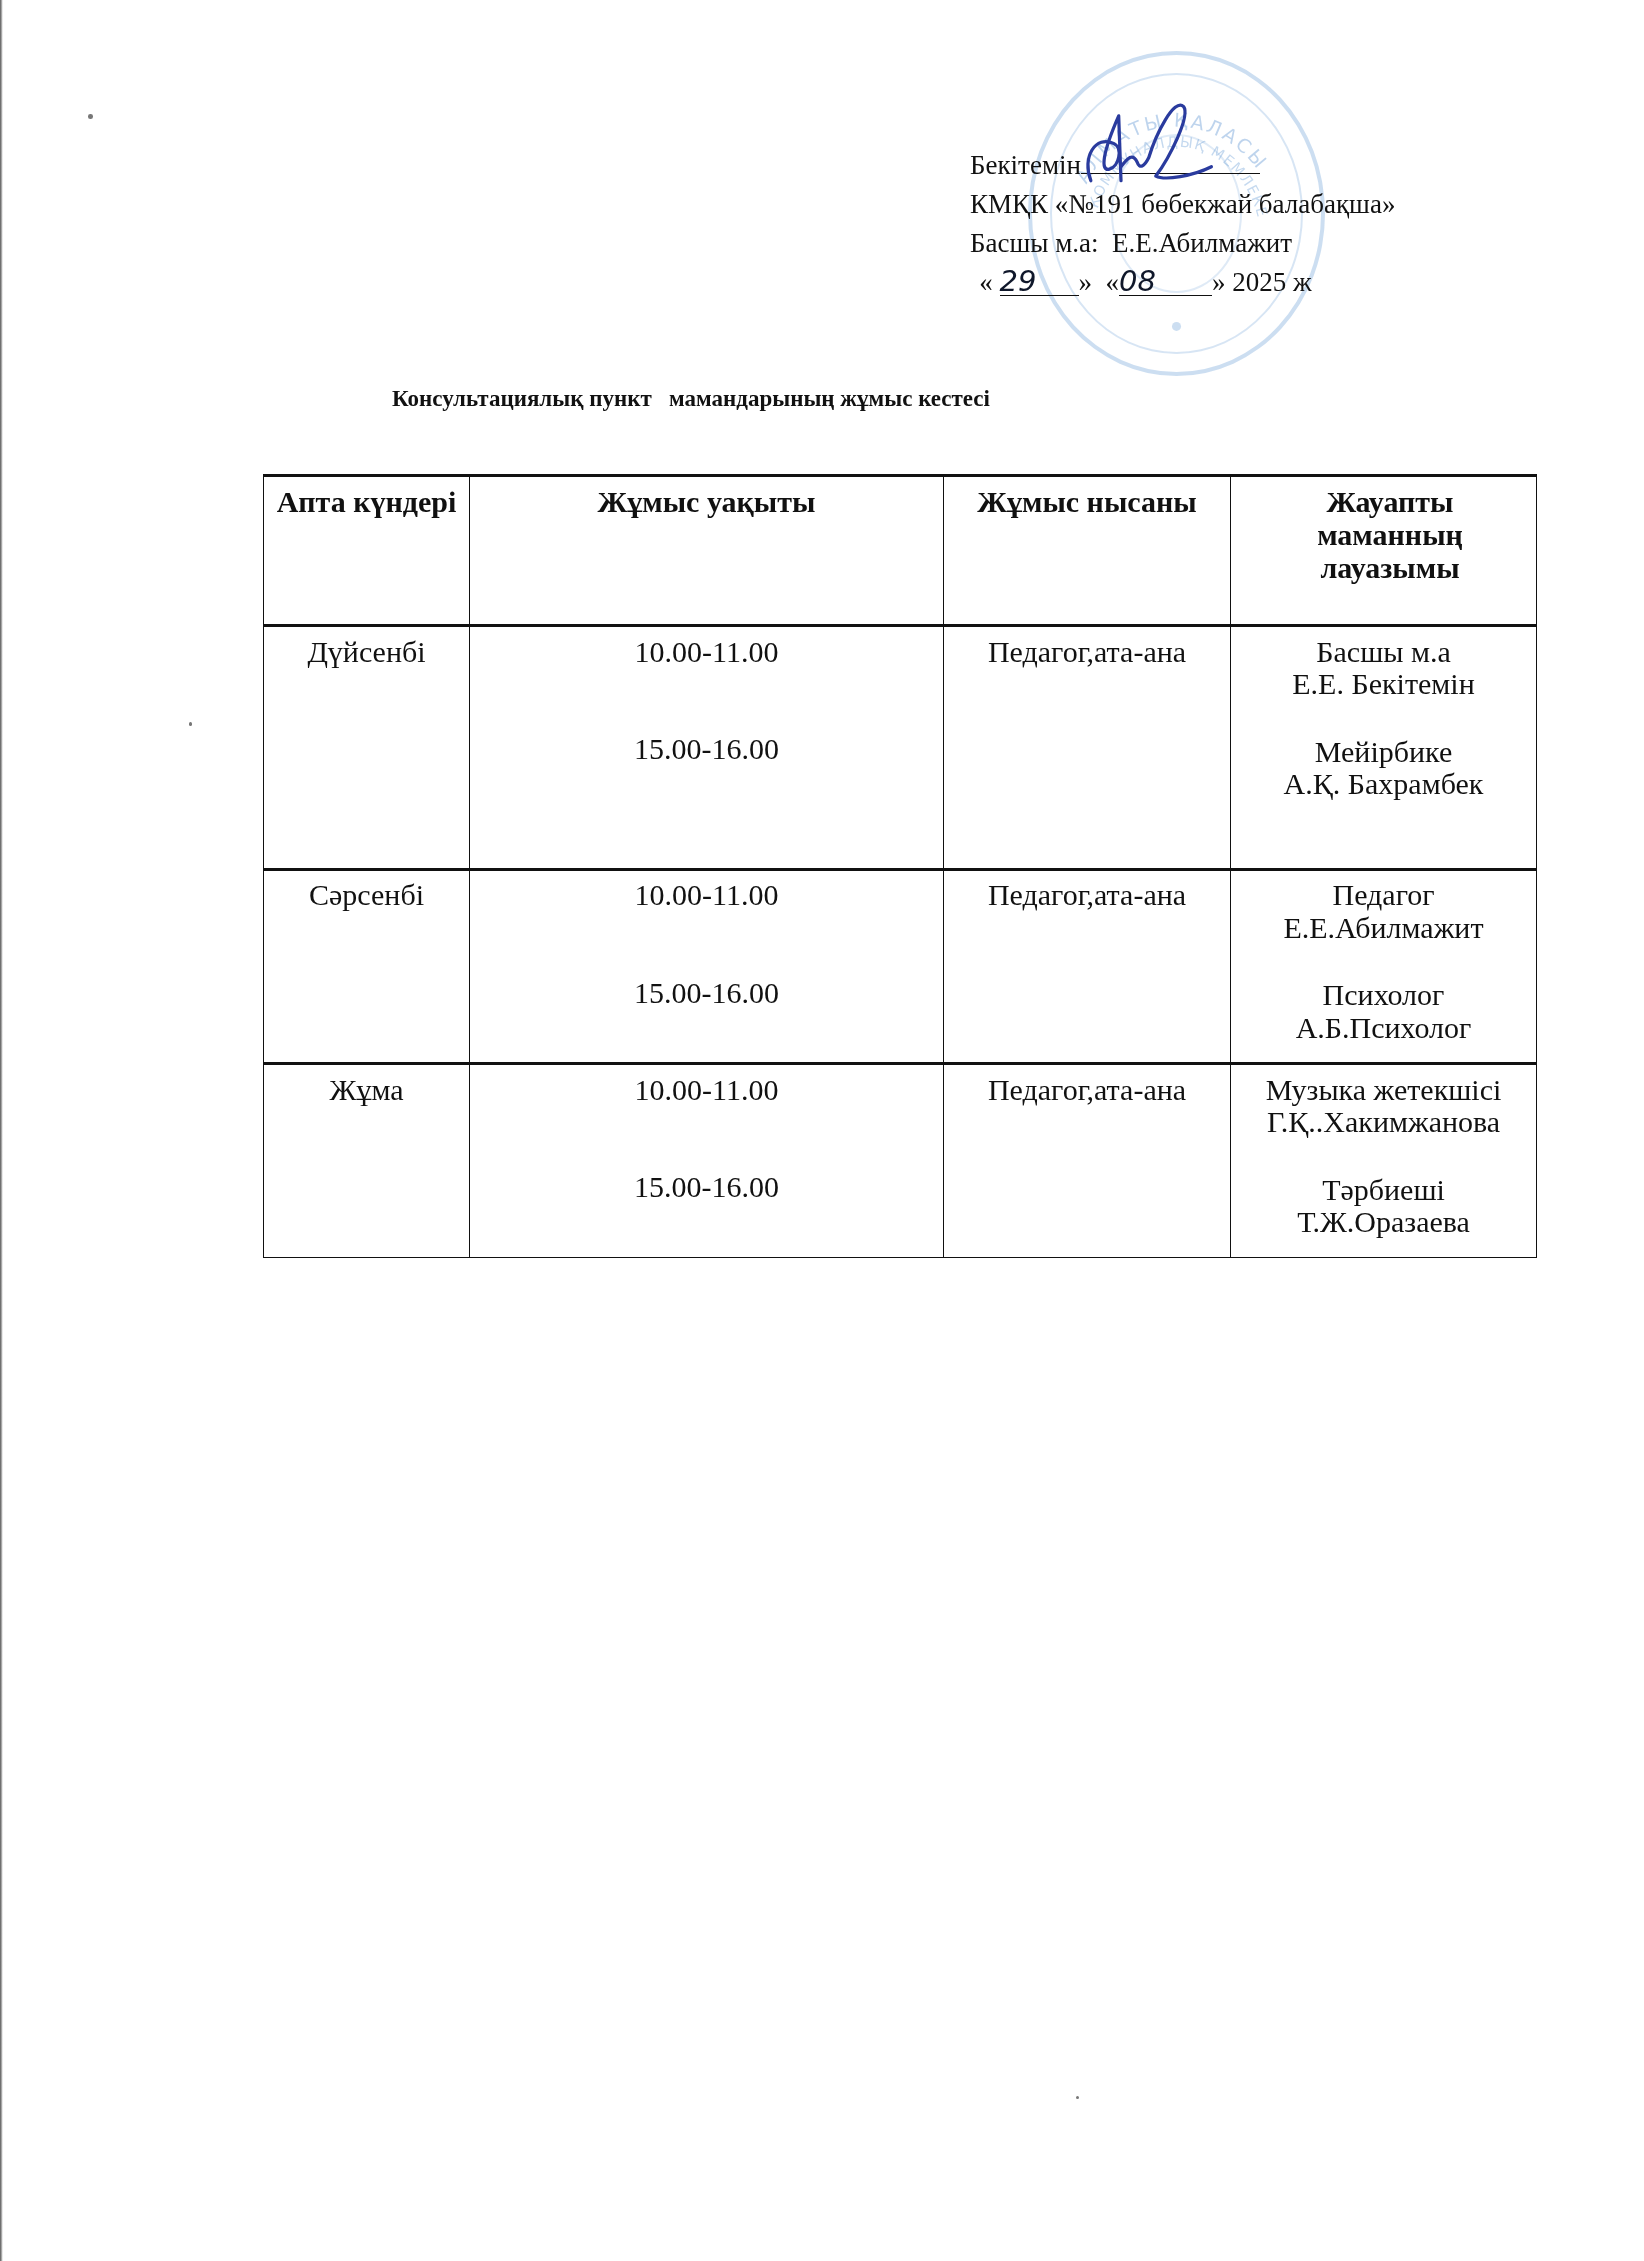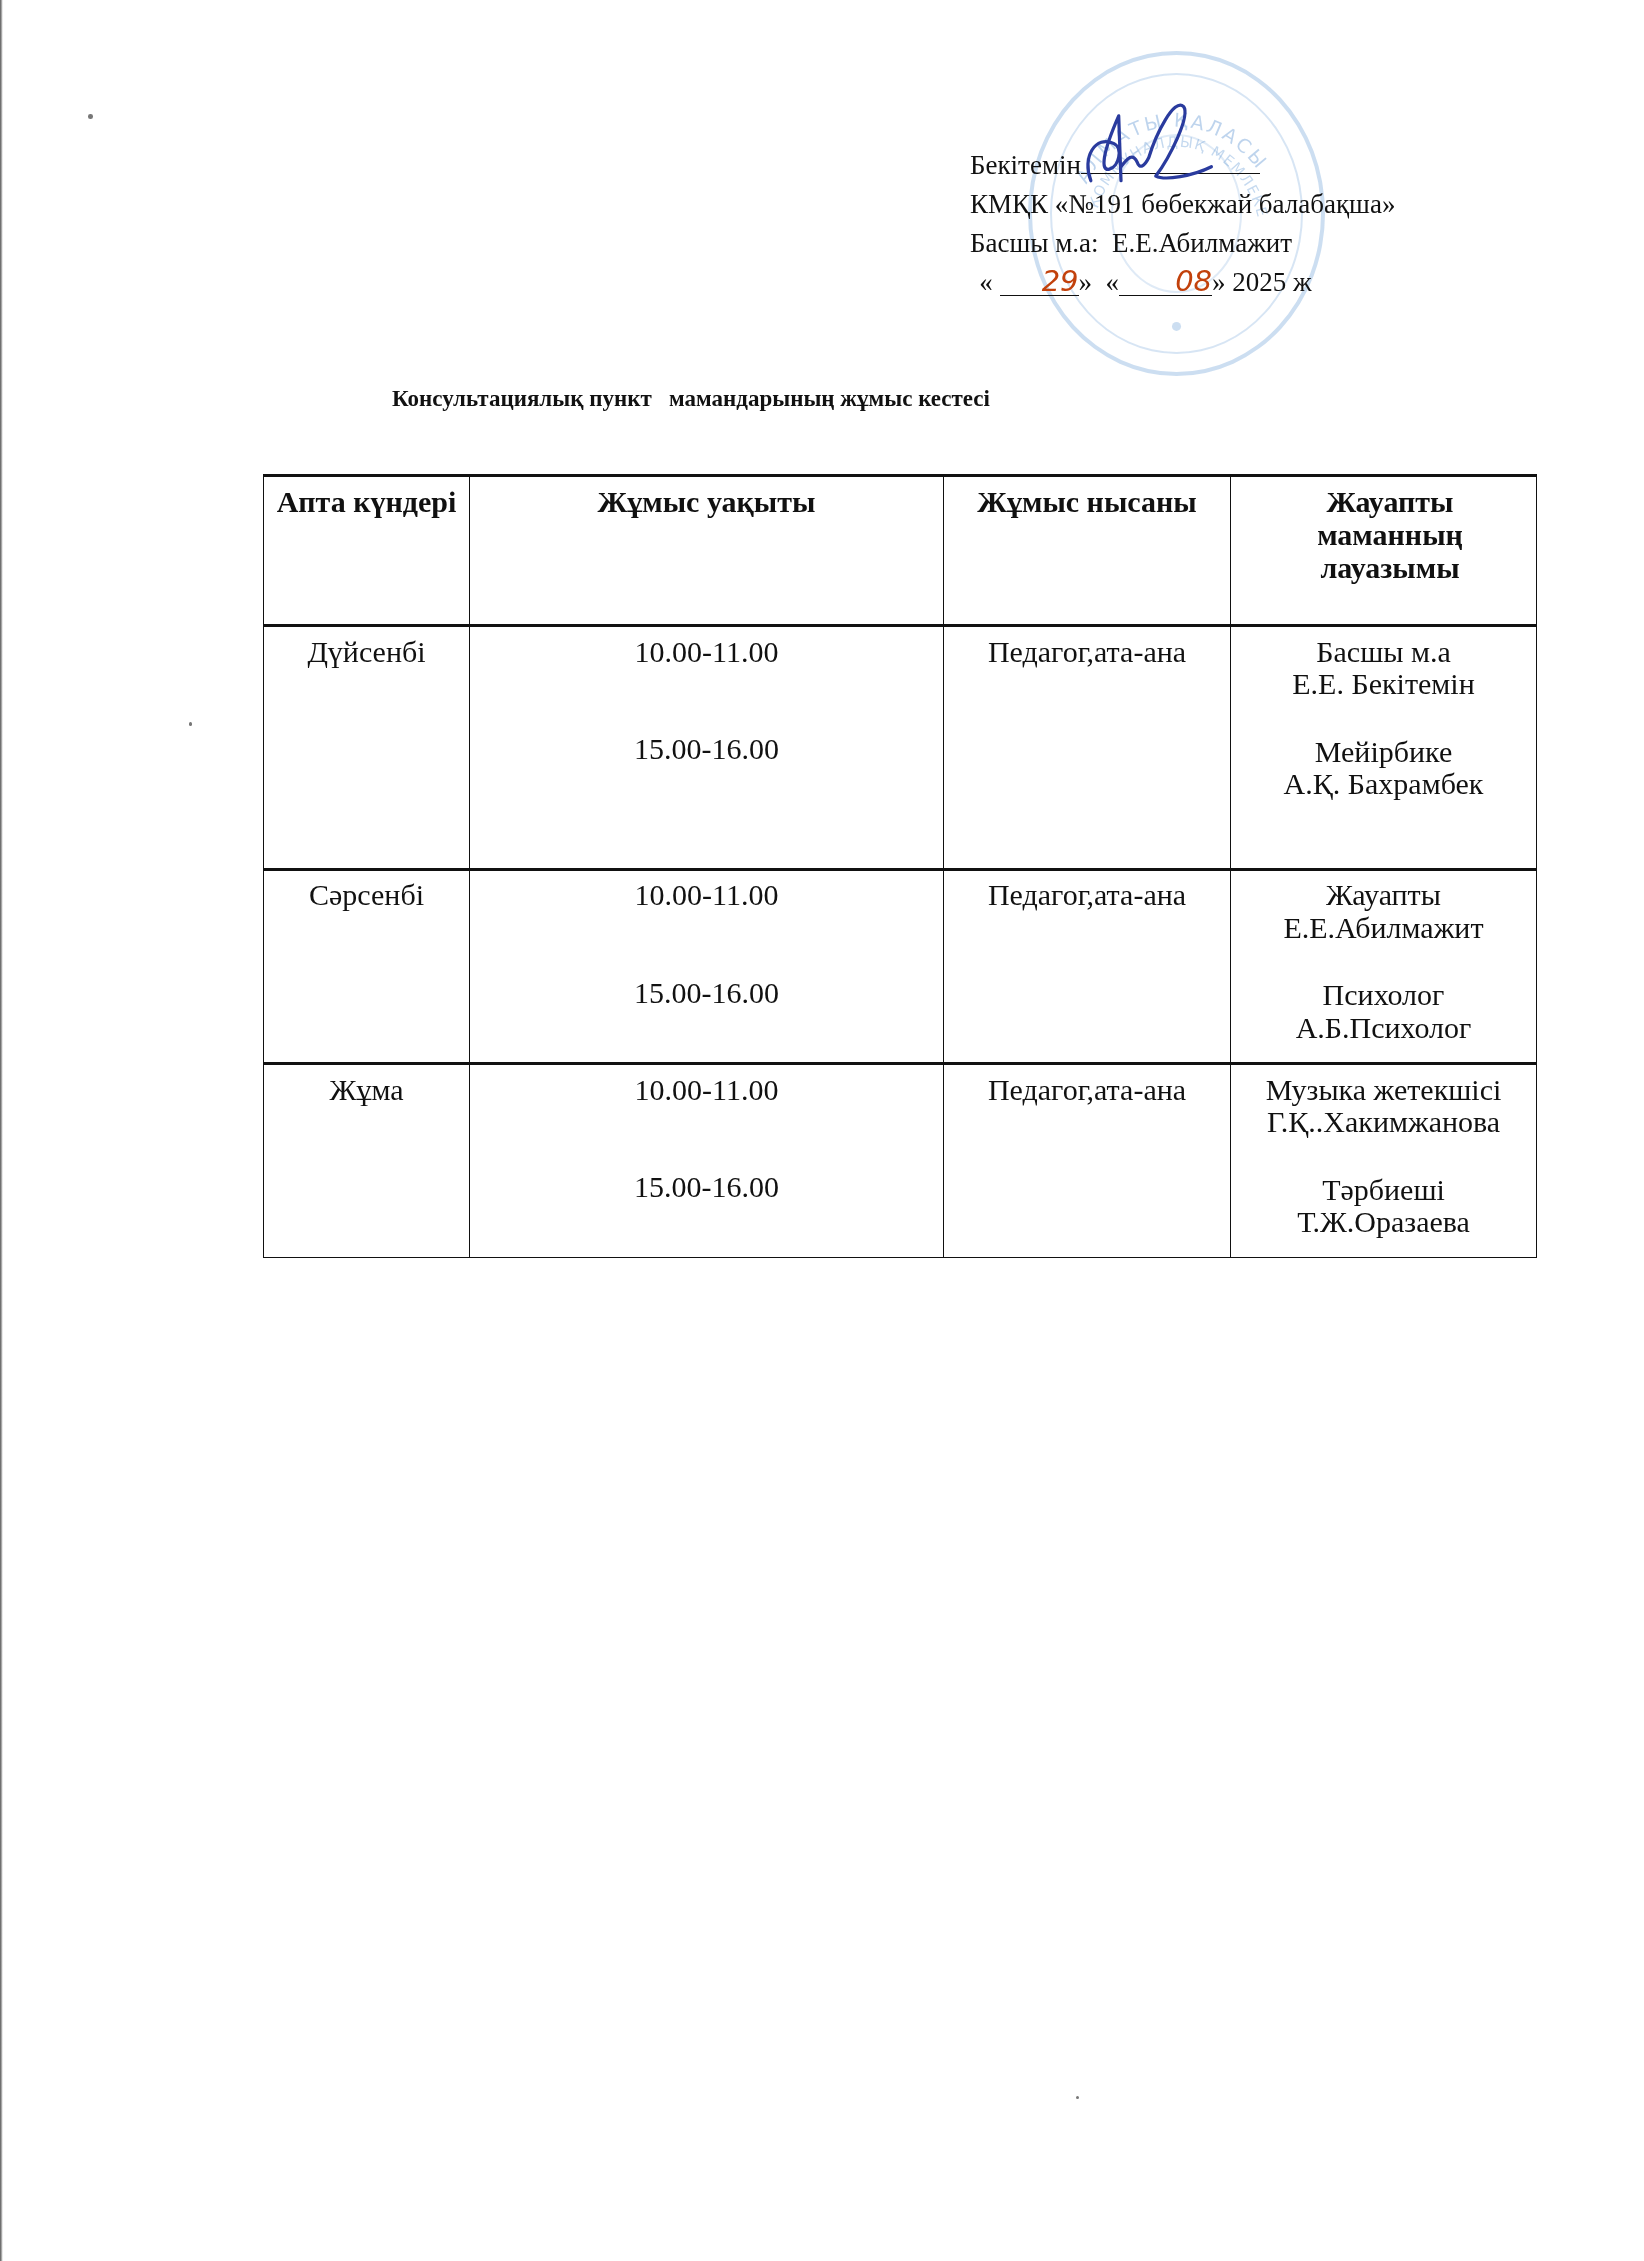--- a/index.html
+++ b/index.html
@@ -13,21 +13,21 @@
   .stamp { position: absolute; left: 1028px; top: 51px; width: 297px; height: 325px; border-radius: 50%;
            border: 4.6px solid rgba(110,160,215,0.35); box-sizing: border-box; }
   .stamp .ring2 { position: absolute; inset: 17.6px; border-radius: 50%; border: 2.8px solid rgba(110,160,215,0.28); }
   .stamp .ring3 { position: absolute; inset: 79px; border-radius: 50%; border: 2.3px solid rgba(110,160,215,0.22); }
   .stamp svg { position: absolute; inset: 0; width: 100%; height: 100%; }
 
   
   .approval { position: absolute; left: 970px; top: 146px; font-size: 27px; line-height: 39px; }
   .approval .line { white-space: nowrap; }
   .sig-line { display: inline-block; width: 179px; border-bottom: 1.9px solid #111; height: 23px; vertical-align: baseline; position: relative; }
-  .date-fill { display: inline-block; border-bottom: 1.9px solid #111; text-align: right; color: #c2410c;
+  .date-fill { display: inline-block; border-bottom: 1.9px solid #111; text-align: left; color: #0f172a;
                font-family: "DejaVu Sans", sans-serif; font-style: italic; font-size: 29px; line-height: 28px; }
   .date-day { width: 79px; }
   .date-month { width: 93px; }
   .signature { position: absolute; left: 1063px; top: 88px; width: 167px; height: 102px; }
 
   
   .title { position: absolute; left: 392px; top: 386px; font-size: 23px; font-weight: bold; white-space: pre; }
 
   
   table.sched { position: absolute; left: 263px; top: 474px; border-collapse: collapse; table-layout: fixed; font-size: 30px; }
@@ -128,21 +128,21 @@
 
   <tr class="r2">
     <td>Сәрсенбі</td>
     <td>
       <span class="block">10.00-11.00</span>
       <div class="slot-gap-small"></div>
       <span class="block">15.00-16.00</span>
     </td>
     <td>Педагог,ата-ана</td>
     <td>
-      <span class="block">Жауапты</span>
+      <span class="block">Педагог</span>
       <span class="block">Е.Е.Абилмажит</span>
       <div style="height:35px"></div>
       <span class="block">Психолог</span>
       <span class="block">А.Б.Психолог</span>
     </td>
   </tr>
 
   <tr class="r3">
     <td>Жұма</td>
     <td>

